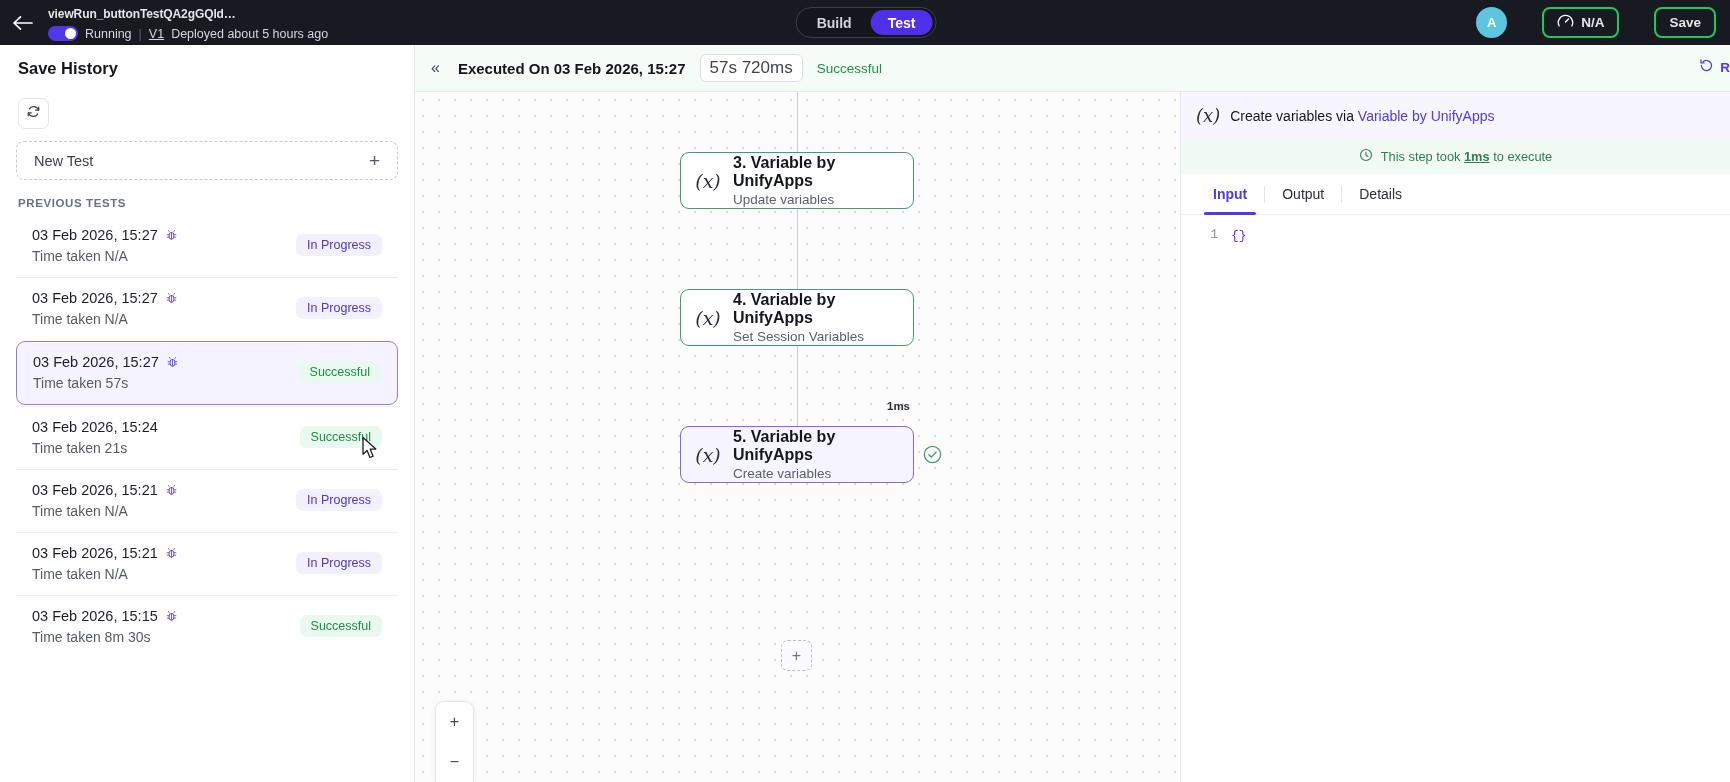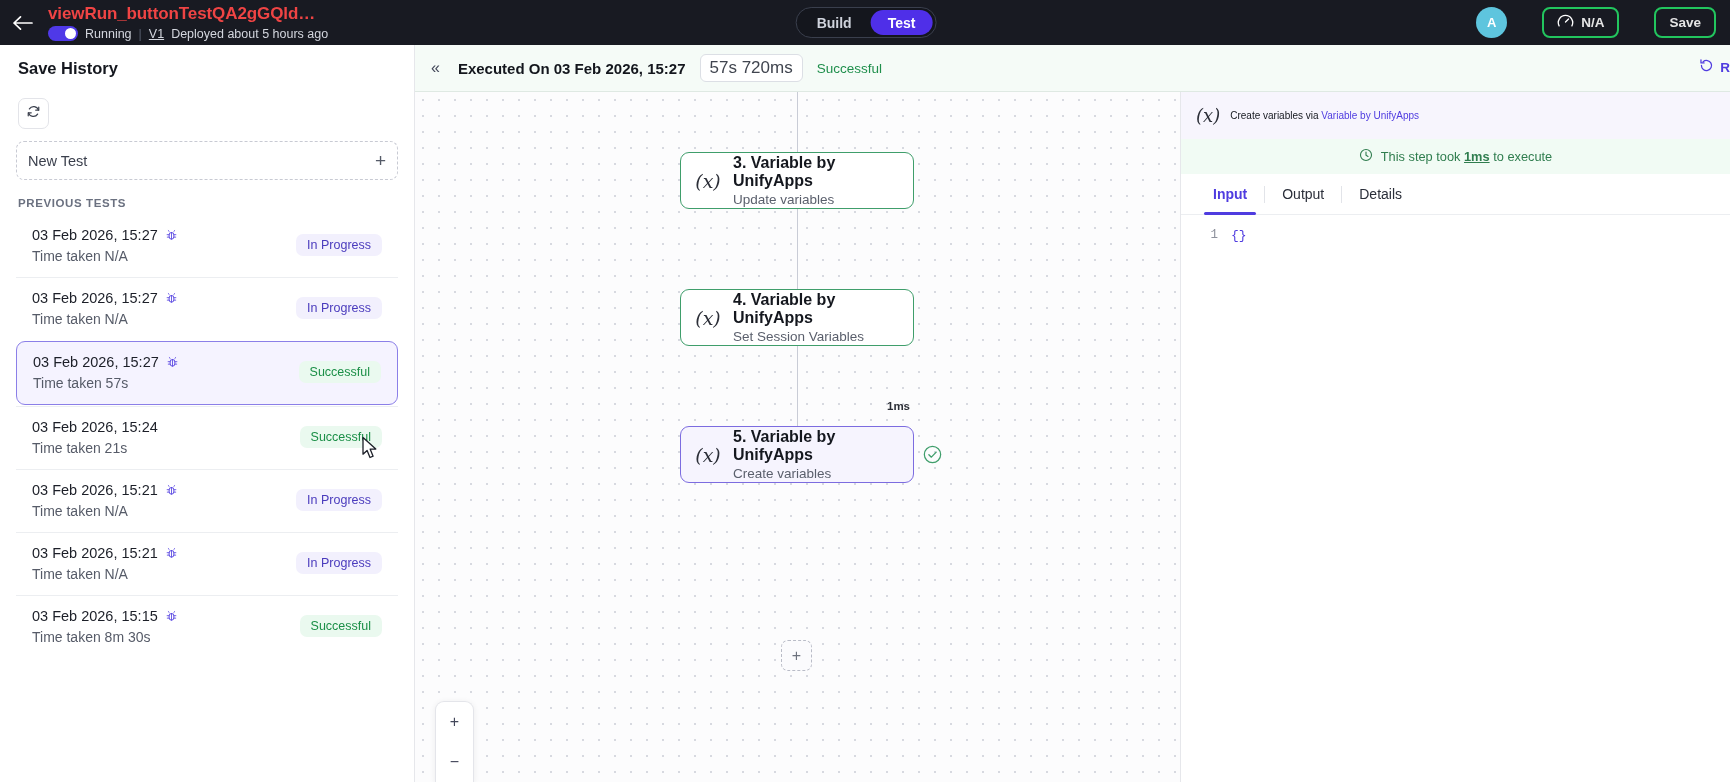--- a/index.html
+++ b/index.html
@@ -19,21 +19,21 @@
     z-index: 50;
   }
   .back-btn {
     width: 46px; height: 45px;
     display: flex; align-items: center; justify-content: center;
     cursor: pointer;
   }
   .back-btn svg { display: block; }
   .title-block { display: flex; flex-direction: column; justify-content: center; margin-left: 2px; }
   .app-title {
-    color: #ef4444; font-size: 17px; font-weight: 700;
+    color: #e5e5e5; font-size: 12px; font-weight: 700;
     letter-spacing: -0.1px; line-height: 20px;
     white-space: nowrap;
   }
   .meta-row { display: flex; align-items: center; gap: 7px; margin-top: 2px; }
   .toggle-pill {
     width: 30px; height: 15px; border-radius: 8px;
     background: #4f39e8; position: relative; cursor: pointer;
     flex: none;
   }
   .toggle-knob {
@@ -97,21 +97,21 @@
   .refresh-btn {
     width: 31px; height: 31px; border-radius: 7px;
     border: 1px solid #e3e4e9; background: #ffffff;
     display: flex; align-items: center; justify-content: center;
     cursor: pointer;
   }
   .new-test {
     margin: 8px 16px 0; height: 39px;
     border: 1px dashed #c8cad3; border-radius: 8px;
     display: flex; align-items: center; justify-content: space-between;
-    padding: 0 11px; cursor: pointer;
+    padding: 0 17px; cursor: pointer;
   }
   .new-test-label { font-size: 14.5px; color: #3a3f4c; }
   .new-test-plus { font-size: 19px; color: #555b68; line-height: 1; }
   .prev-label {
     padding: 17px 18px 6px;
     font-size: 11.5px; font-weight: 700; color: #6b7180;
     letter-spacing: 0.6px;
   }
 
   .hist-item {
@@ -229,21 +229,21 @@
   }
   .detail-head {
     height: 47px; background: #f7f5fd;
     display: flex; align-items: center; gap: 10px;
     padding: 0 15px;
   }
   .detail-icon {
     font-size: 18px; color: #2c2f38;
     font-family: "DejaVu Serif", serif; font-style: italic;
   }
-  .detail-title { font-size: 10px; color: #14171e; }
+  .detail-title { font-size: 14px; color: #14171e; }
   .detail-link { color: #4f3ce0; cursor: pointer; }
   .took-bar {
     height: 35px; background: #f1fbf4;
     display: flex; align-items: center; gap: 8px;
     padding: 0 15px;
     justify-content: center;
   }
   .took-txt { font-size: 12.8px; color: #2f7d4e; }
   .took-txt b { text-decoration: underline; }
   .tabs {

